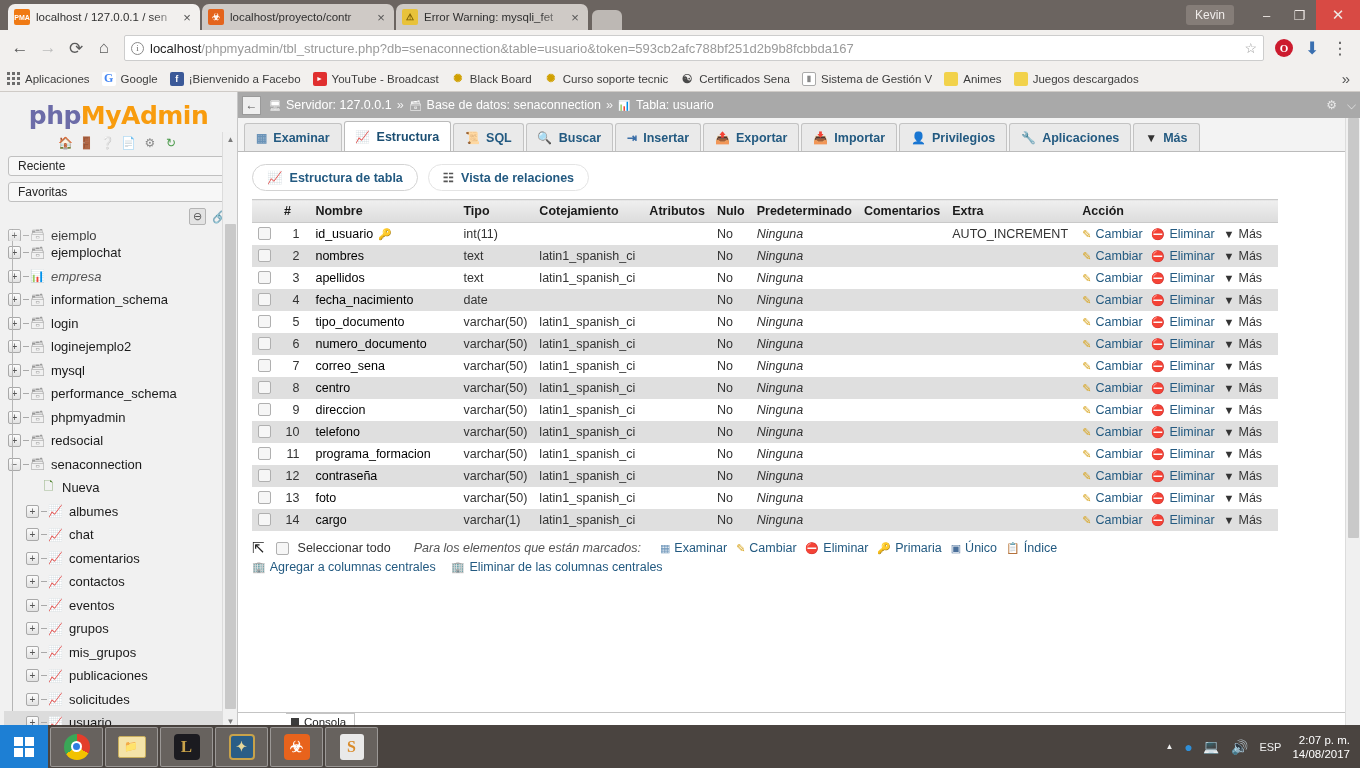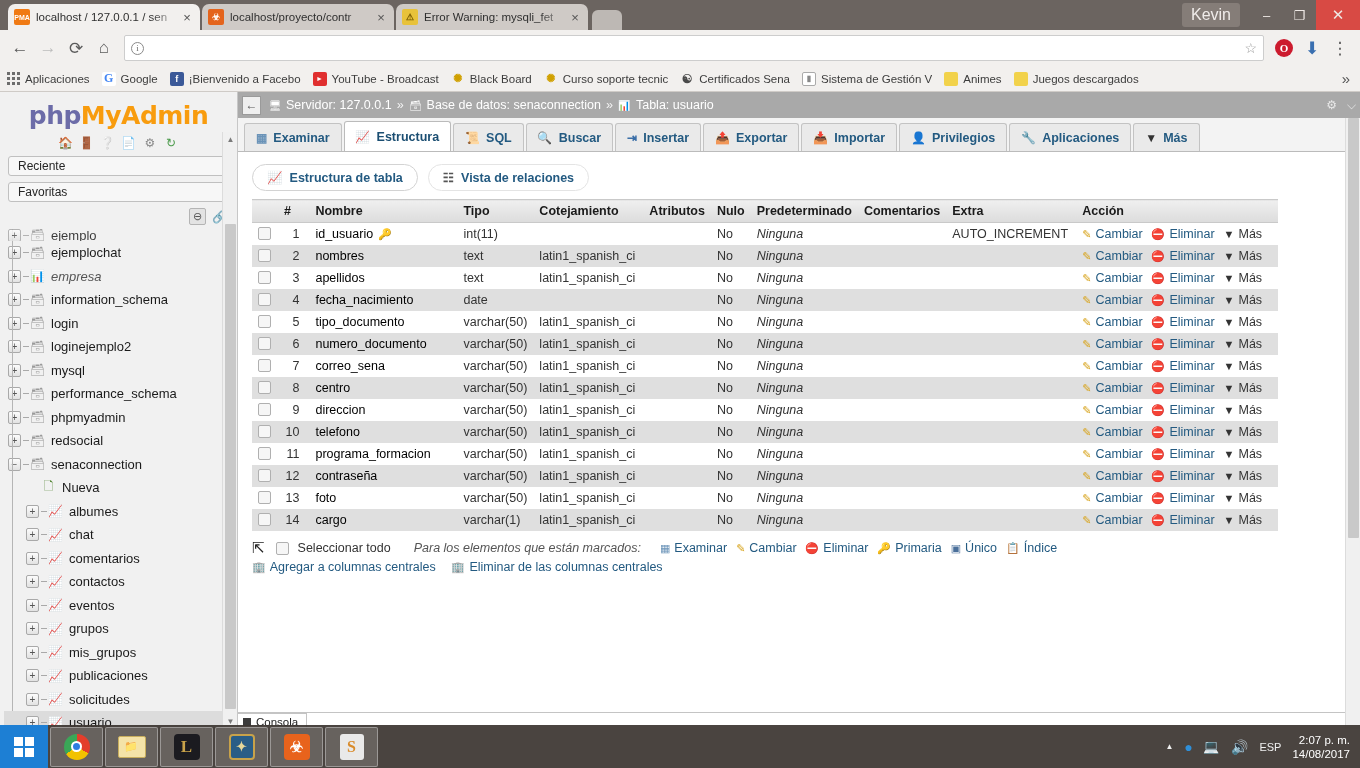--- a/index.html
+++ b/index.html
@@ -37,22 +37,22 @@
   }
   .tab .tab-close { flex: 0 0 14px; text-align: center; color: #555; font-size: 13px; line-height: 1; }
   .newtab {
     width: 30px; height: 20px; background: #bdb8b4; border-radius: 6px 6px 0 0;
     margin-left: 2px; align-self: flex-end;
   }
   .win-controls {
     position: absolute; right: 0; top: 0; height: 30px; display: flex; align-items: center;
   }
   .user-chip {
-    color: #f0ecea; font-size: 16px; padding: 3px 9px; background: #857d78;
-    border-radius: 3px; margin-right: 10px;
+    color: #f0ecea; font-size: 12px; padding: 3px 9px; background: #857d78;
+    border-radius: 3px; margin-right: 16px;
   }
   .wbtn { width: 33px; height: 30px; display: flex; align-items: center; justify-content: center;
           color: #efe9e6; font-size: 13px; }
   .wbtn.close { background: #d84a44; width: 44px; font-size: 15px; }
 
   .navbar { height: 36px; background: #f2f0ee; display: flex; align-items: center; padding: 0 6px; }
   .navicon { width: 28px; height: 28px; display: flex; align-items: center; justify-content: center;
              color: #5b5b5b; font-size: 17px; }
   .navicon.dim { color: #bcbcbc; }
   .omnibox {
@@ -179,21 +179,21 @@
   .act { display: flex; align-items: center; gap: 4px; color: #235a81; font-size: 12.5px; }
   .act .ai { font-size: 11px; }
   .act.dark { color: #333; }
 
   .footer-acts { padding: 8px 14px 0; font-size: 12.5px; color: #333; }
   .fa-line { display: flex; align-items: center; gap: 9px; flex-wrap: nowrap; }
   .arrow-up { font-size: 15px; color: #222; margin-right: 2px; }
   .fa-line2 { display: flex; align-items: center; gap: 16px; margin-top: 3px; }
 
   .console-bar { position: absolute; left: 0; bottom: 0; width: 100%; height: 17px;
-                 border-top: 1px solid #c4c4c4; background: #fff; display: flex; align-items: center; }
+                 border-top: 1px solid #c4c4c4; background: #fff; display: flex; align-items: center; padding-left: 48px; }
   .console-tab { display: flex; align-items: center; gap: 5px; border: 1px solid #c4c4c4;
                  border-bottom: none; border-left: none; padding: 1px 8px 1px 5px; font-size: 11.5px;
                  color: #222; background: #fff; height: 17px; }
   .console-sq { width: 8px; height: 8px; background: #3b3b3b; display: inline-block; }
 
   .main-scroll { position: absolute; right: 0; top: 26px; bottom: 0; width: 15px;
                  background: #f0f0f0; border-left: 1px solid #dcdcdc; }
   .main-scroll .thumb { position: absolute; left: 2px; width: 11px; top: 0; height: 420px;
                         background: #c9c9c9; border-radius: 1px; }
 
@@ -246,20 +246,21 @@
     </div>
   </div>
 
   <div class="navbar">
     <span class="navicon">←</span>
     <span class="navicon dim">→</span>
     <span class="navicon">⟳</span>
     <span class="navicon">⌂</span>
     <div class="omnibox">
       <span class="info-ic">i</span>
+      <span class="url"><b>localhost</b><span>/phpmyadmin/tbl_structure.php?db=senaconnection&amp;table=usuario&amp;token=593cb2afc788bf251d2b9b8fcbbda167</span></span>
       <span class="star">☆</span>
     </div>
     <span class="navicon">
         <span class="opera-ic">O</span>
       </span>
     <span class="navicon" style="color:#3a6fb0;">⬇</span>
     <span class="navicon">⋮</span>
   </div>
 
   <div class="bookmarks">

